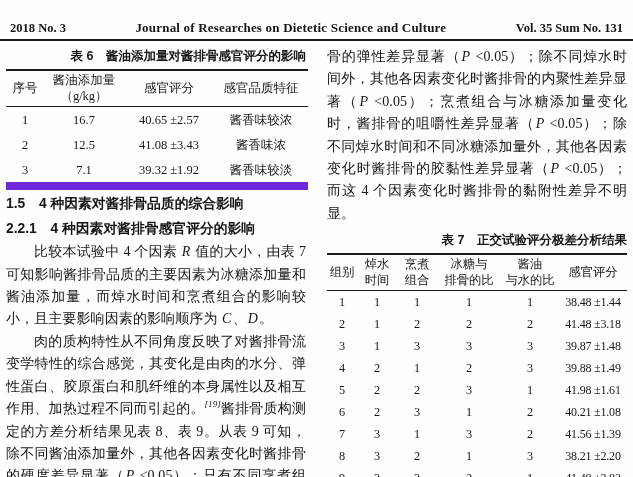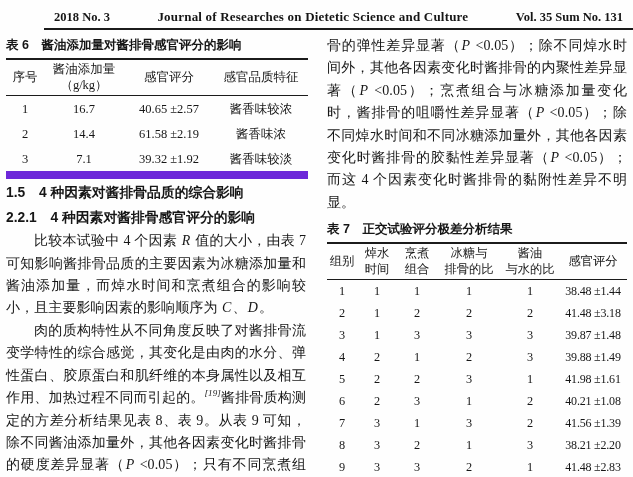--- a/index.html
+++ b/index.html
@@ -4,30 +4,30 @@
 <style>
   html,body{margin:0;padding:0;background:#e8e8e8;}
   .page{
     position:relative;width:633px;height:477px;margin:0 auto;
     background:#fefefe;color:#161616;overflow:hidden;
     font-family:"Liberation Serif","DejaVu Serif",serif;
   }
   
   .jhead{
     display:flex;justify-content:space-between;align-items:baseline;
-    padding:9px 10px 3px 10px;border-bottom:2.5px solid #1b1b1b;
-    font-weight:bold;font-size:12.5px;white-space:nowrap;margin-left:44px;
+    padding:20px 10px 3px 10px;border-bottom:2.5px solid #1b1b1b;
+    font-weight:bold;font-size:12.5px;white-space:nowrap;
   }
   .jhead .mid{font-size:13px;letter-spacing:.2px;text-align:right;}
   
   .cols{display:flex;gap:21px;padding:0 6px;}
   .col{width:300px;flex:0 0 300px;}
   
   .tcap{
-    text-align:left;font-weight:bold;font-size:12.5px;
+    text-align:right;font-weight:bold;font-size:12.5px;
     margin:7px 0 4px 0;font-family:"Liberation Sans",sans-serif;
   }
   table.ptab{
     width:100%;border-collapse:collapse;table-layout:fixed;
     border-top:2px solid #1b1b1b;border-bottom:8px solid #6d28d9;
     font-size:12.5px;
   }
   table.ptab th{
     font-weight:normal;border-bottom:1px solid #1b1b1b;
     padding:2px 0;line-height:1.25;text-align:center;vertical-align:middle;
@@ -87,22 +87,22 @@
         </thead>
         <tbody>
           <tr>
             <td>1</td>
             <td>16.7</td>
             <td>40.65 ±2.57</td>
             <td>酱香味较浓</td>
           </tr>
           <tr>
             <td>2</td>
-            <td>14.4</td>
-            <td>61.58 ±2.19</td>
+            <td>12.5</td>
+            <td>41.08 ±3.43</td>
             <td>酱香味浓</td>
           </tr>
           <tr>
             <td>3</td>
             <td>7.1</td>
             <td>39.32 ±1.92</td>
             <td>酱香味较淡</td>
           </tr>
         </tbody>
       </table>

